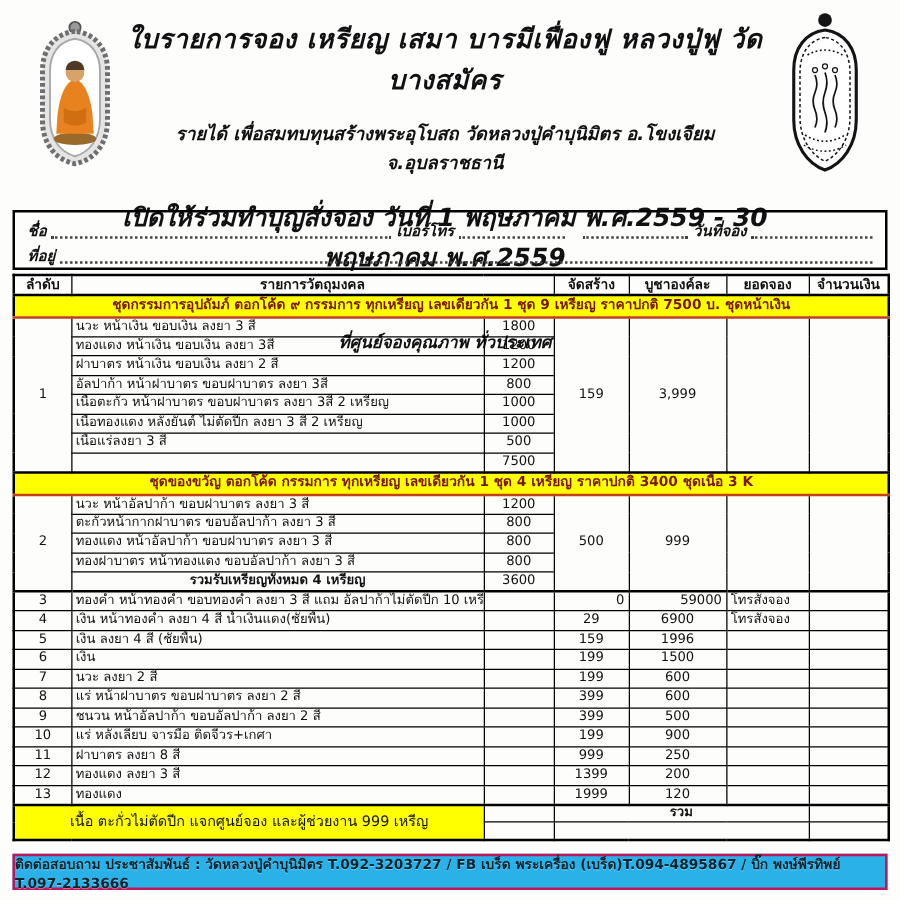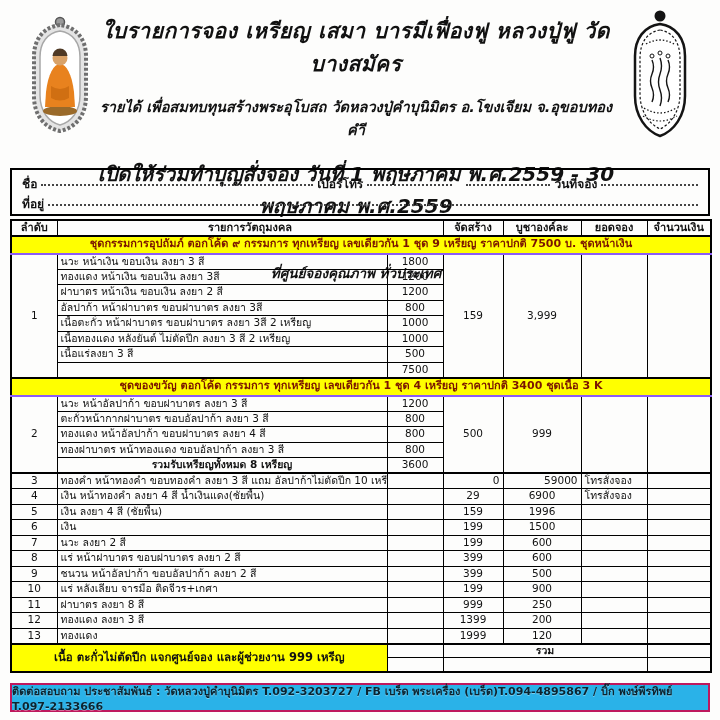--- a/index.html
+++ b/index.html
@@ -12,56 +12,56 @@
   .hdr .sub1  { font-size:14.5px; font-weight:bold; font-style:italic; margin-bottom:17px; }
   .hdr .sub2  { font-size:20px; font-weight:bold; font-style:italic; margin-bottom:14px; }
   .hdr .sub3  { font-size:13.5px; font-weight:bold; font-style:italic;margin-top:40px; }
   .badge { position:absolute; }
   .badge-left  { left:24px;  top:16px; }
   .badge-right { left:624px; top:8px;  }
 
   
   .formbox { position:absolute; left:10px; top:168px; width:700px; height:48px;
              border:2px solid #000; padding:4px 8px 2px; font-size:12px; font-weight:bold; color:#111; }
-  .fline { display:flex; align-items:flex-start; height:20px; }
+  .fline { display:flex; align-items:flex-end; height:20px;font-style:italic; }
   .fline .lbl { white-space:nowrap; padding:0 2px; }
   .dots { flex-grow:1; border-bottom:2px dotted #444; margin:0 2px 3px; height:12px; }
   .dots.w45 { flex-grow:4.5; } .dots.w14 { flex-grow:1.4; } .dots.w16 { flex-grow:1.6; }
   .gap { width:10px; }
 
   
   table.main { position:absolute; left:10px; top:219px; width:700px;
                border-collapse:collapse; border:2px solid #000; table-layout:fixed;
                font-size:10.5px; color:#111; }
   table.main td, table.main th { border:1px solid #000; padding:0 3px; height:15.5px; line-height:1.1; overflow:hidden; white-space:nowrap; }
   th.h { font-weight:bold; text-align:center; height:21px; font-size:11px; }
   td.c { text-align:center; }
   td.r { text-align:right; }
   td.desc { text-align:left; padding-left:5px; }
   tr.band td { background:#ffff00; font-weight:bold; text-align:center;
-               border-top:2px solid #000; border-bottom:2px solid #8b5cf6; height:18px; font-size:11px; }
+               border-top:2px solid #000; border-bottom:2px solid #c2410c; height:18px; font-size:11px; }
   tr.thick td { border-top:2px solid #000; }
   td.boldc { font-weight:bold; text-align:center; }
-  td.note { background:#ffff00; font-weight:bold; text-align:center; font-size:11.5px;
+  td.note { background:#ffff00; font-weight:normal; text-align:center; font-size:11.5px;
             border-left:2px solid #000; border-top:2px solid #000; border-bottom:2px solid #000; white-space:normal; }
   tr.sumr td { height:14px; }
 
   
   .contact { position:absolute; left:10px; top:683px; width:700px; height:29px;
              border:2px solid #be185d; display:flex; align-items:center; justify-content:center;
              font-size:11px; font-weight:bold; color:#0b2430; text-shadow:0 1px 0 rgba(255,255,255,.35); }
 </style>
 </head>
 <body>
 
 <div class="page">
 
   <div class="hdr">
     <div class="title">ใบรายการจอง เหรียญ เสมา บารมีเฟื่องฟู หลวงปู่ฟู วัดบางสมัคร</div>
-    <div class="sub1">รายได้ เพื่อสมทบทุนสร้างพระอุโบสถ วัดหลวงปู่คำบุนิมิตร อ.โขงเจียม จ.อุขอบทองคำี</div>
+    <div class="sub1">รายได้ เพื่อสมทบทุนสร้างพระอุโบสถ วัดหลวงปู่คำบุนิมิตร อ.โขงเจียม จ.อุบลราชธานี</div>
     <div class="sub2">เปิดให้ร่วมทำบุญสั่งจอง วันที่ 1 พฤษภาคม พ.ศ.2559 - 30 พฤษภาคม พ.ศ.2559</div>
     <div class="sub3">ที่ศูนย์จองคุณภาพ ทั่วประเทศ</div>
   </div>
 
   <div class="badge badge-left">
     <svg width="72" height="118" viewBox="0 0 72 118">
       <circle cx="36" cy="6" r="4.5" fill="#9a9a9a" stroke="#555" stroke-width="1.5"></circle>
       <path d="M36,9 C19,11 10,24 10,40 L10,80 C10,100 21,112 36,115 C51,112 62,100 62,80 L62,40 C62,24 53,11 36,9 Z" fill="#e4e4e4" stroke="#6f6f6f" stroke-width="4" stroke-dasharray="3,2"></path>
       <path d="M36,15 C23,17 16,27 16,41 L16,79 C16,96 25,106 36,109 C47,106 56,96 56,79 L56,41 C56,27 49,17 36,15 Z" fill="#ffffff" stroke="#a8a8a8" stroke-width="1.5"></path>
       <ellipse cx="36" cy="95" rx="17" ry="5" fill="#9a6a2a"></ellipse>
@@ -178,29 +178,29 @@
       <td class="c" rowspan="5">500</td>
       <td class="c" rowspan="5">999</td>
       <td rowspan="5"></td>
       <td rowspan="5"></td>
     </tr>
     <tr>
           <td class="desc">ตะกั่วหน้ากากฝาบาตร ขอบอัลปาก้า ลงยา 3 สี</td>
           <td class="c">800</td>
         </tr>
     <tr>
-          <td class="desc">ทองแดง หน้าอัลปาก้า ขอบฝาบาตร ลงยา  4 สี</td>
+          <td class="desc">ทองแดง หน้าอัลปาก้า ขอบฝาบาตร ลงยา  3 สี</td>
           <td class="c">800</td>
         </tr>
     <tr>
           <td class="desc">ทองฝาบาตร หน้าทองแดง ขอบอัลปาก้า ลงยา 3 สี</td>
           <td class="c">800</td>
         </tr>
     <tr>
-          <td class="boldc">รวมรับเหรียญทั้งหมด  8 เหรียญ</td>
+          <td class="boldc">รวมรับเหรียญทั้งหมด  4 เหรียญ</td>
           <td class="c">3600</td>
         </tr>
 
     <tr class="thick">
       <td class="c">3</td>
       <td class="desc">ทองคำ หน้าทองคำ ขอบทองคำ ลงยา 3 สี  แถม อัลปาก้าไม่ตัดปีก 10 เหรียญ (ตามจอง)</td>
       <td></td>
       <td class="r">0</td>
       <td class="r">59000</td>
       <td class="desc">โทรสั่งจอง</td>

